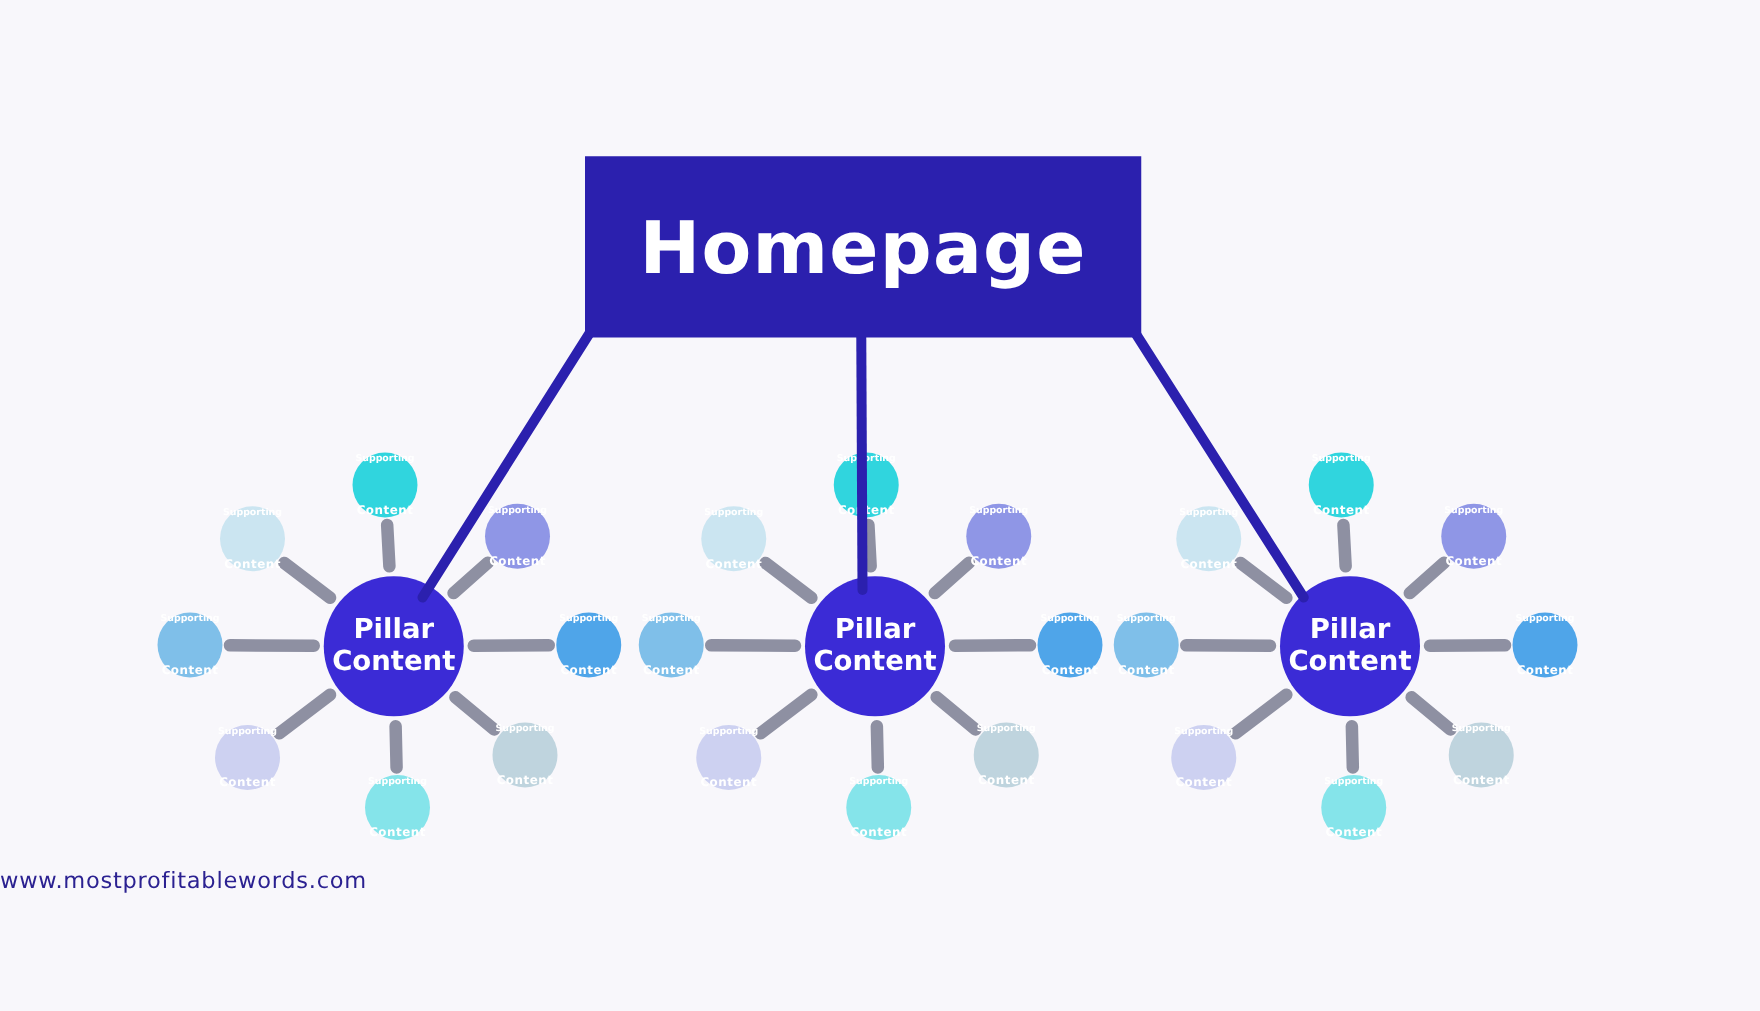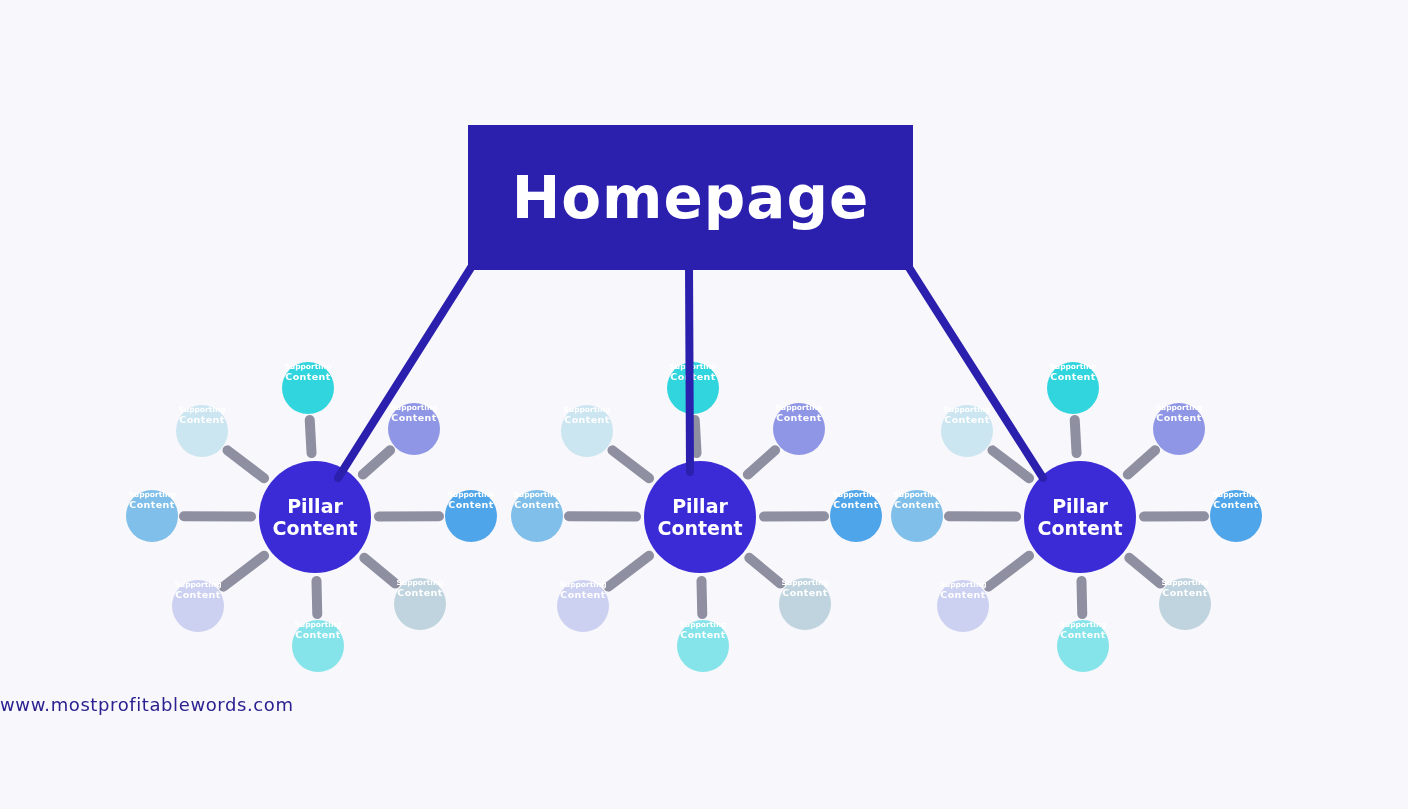--- a/index.html
+++ b/index.html
@@ -18,25 +18,25 @@
   }
   .homepage-title {
     color:#ffffff; font-weight:bold; font-size:58px; letter-spacing:1px;
   }
   .pillar {
     position:absolute; width:112px; height:112px; border-radius:50%;
     display:flex; flex-direction:column; align-items:center; justify-content:center;
     text-align:center; z-index:2;
   }
   .pillar .pl {
-    color:#ffffff; font-weight:bold; font-size:19px; line-height:1.18;
+    color:#ffffff; font-weight:bold; font-size:22px; line-height:1.18;
   }
   .node {
     position:absolute; width:52px; height:52px; border-radius:50%;
-    display:flex; flex-direction:column; align-items:center; justify-content:flex-start;
+    display:flex; flex-direction:column; align-items:center; justify-content:space-between;
     text-align:center; z-index:2;
   }
   .node .l1 {color:#ffffff; font-size:7.5px; font-weight:bold; line-height:1.25;}
   .node .l2 {color:#ffffff; font-size:9.5px; font-weight:600; letter-spacing:0.4px; line-height:1.2;}
   .watermark {
     position:absolute; left:0; right:0; top:694px; 
     font-size:18px; letter-spacing:0.6px; z-index:2;
   }
 </style>
 </head>

